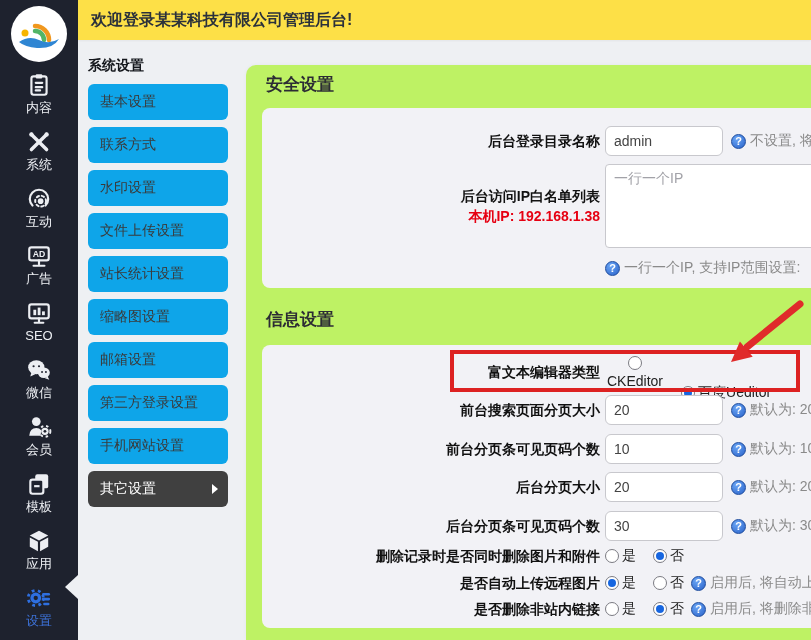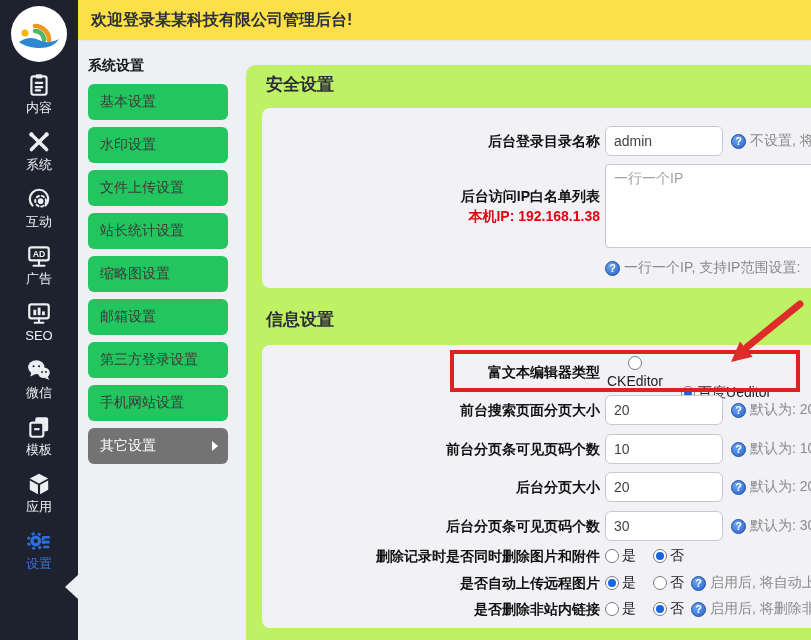--- a/index.html
+++ b/index.html
@@ -19,23 +19,23 @@
   .wedge{position:absolute;left:65px;top:575px;width:0;height:0;z-index:6;
     border-top:12px solid transparent;border-bottom:12px solid transparent;border-right:13px solid #eef0f3;}
   
   .topbar{position:absolute;left:78px;top:0;width:733px;height:40px;background:#fde047;
     display:flex;align-items:center;padding-left:13px;box-sizing:border-box;
     box-shadow:0 1px 2px rgba(0,0,0,.05);z-index:2;}
   .topbar .title{font-size:16px;font-weight:700;color:#2b313b;}
   
   .submenu-title{position:absolute;left:88px;top:57px;font-size:14px;font-weight:700;color:#14171c;z-index:2;}
   .submenu{position:absolute;left:88px;top:84px;width:140px;display:flex;flex-direction:column;gap:7px;z-index:2;}
-  .sm-item{height:36px;border-radius:6px;background:#22c55e;color:#3a3a3a;font-size:14px;
+  .sm-item{height:36px;border-radius:6px;background:#0ea5e9;color:#3a3a3a;font-size:14px;
     display:flex;align-items:center;justify-content:space-between;padding:0 10px 0 12px;box-sizing:border-box;cursor:pointer;}
-  .sm-item.active{background:#737373;color:#ffffff;}
+  .sm-item.active{background:#404040;color:#ffffff;}
   .sm-arrow{width:0;height:0;border-top:5px solid transparent;border-bottom:5px solid transparent;border-left:6px solid #ffffff;}
   
   .card{position:absolute;left:246px;top:65px;width:565px;height:575px;background:#bef264;
     border-radius:10px 0 0 0;z-index:1;box-shadow:0 0 4px rgba(0,0,0,.04);}
   .h2{position:absolute;left:20px;margin:0;font-size:17px;font-weight:700;color:#2c2c34;}
   .panel{position:absolute;left:16px;width:560px;background:#f2f2f6;border-radius:8px;}
   #panel-security{top:43px;height:180px;}
   #panel-info{top:280px;height:283px;}
   .frow{position:absolute;left:0;width:560px;display:flex;align-items:center;gap:5px;}
   .lbl{flex:0 0 338px;text-align:right;font-weight:700;color:#111111;font-size:14px;line-height:1.45;}
@@ -128,20 +128,30 @@
           <circle cx="12" cy="8.5" r="1" fill="#1e222e"></circle>
         <ellipse cx="16.5" cy="14.5" rx="5.5" ry="4.8" fill="#eceef2"></ellipse>
         <path d="M20 18 L21.5 21 L17.5 19.5 Z" fill="#eceef2"></path>
         <circle cx="14.8" cy="13.8" r="0.9" fill="#1e222e"></circle>
           <circle cx="18.4" cy="13.8" r="0.9" fill="#1e222e"></circle>
       </svg>
       <span class="rlabel">微信</span>
     </div>
     <div class="rail-item">
       <svg width="26" height="26" viewBox="0 0 24 24">
+        <circle cx="9.5" cy="7" r="4" fill="#eceef2"></circle>
+        <path d="M3 20 Q3.5 13 9.5 13 Q12.5 13 14 15 L13.5 20 Z" fill="#eceef2"></path>
+        <circle cx="17.5" cy="16" r="3.4" fill="#eceef2"></circle>
+        <circle cx="17.5" cy="16" r="1.3" fill="#1e222e"></circle>
+        <circle cx="17.5" cy="16" r="5" stroke="#eceef2" stroke-width="1.8" stroke-dasharray="2.2 2.6" fill="none"></circle>
+      </svg>
+      <span class="rlabel">会员</span>
+    </div>
+    <div class="rail-item">
+      <svg width="26" height="26" viewBox="0 0 24 24">
         <rect x="8.5" y="3" width="12" height="13" rx="2" fill="#eceef2"></rect>
         <rect x="4" y="8" width="12" height="13" rx="2" fill="#1e222e" stroke="#eceef2" stroke-width="2"></rect>
         <line x1="7.5" y1="14" x2="12.5" y2="14" stroke="#eceef2" stroke-width="2"></line>
       </svg>
       <span class="rlabel">模板</span>
     </div>
     <div class="rail-item">
       <svg width="26" height="26" viewBox="0 0 24 24">
         <polygon points="12,2.5 20.5,7 12,11.5 3.5,7" fill="#eceef2"></polygon>
         <polygon points="3.5,8.8 11,12.8 11,21.5 3.5,17.2" fill="#eceef2"></polygon>
@@ -165,20 +175,23 @@
 </aside>
 
 <header class="topbar">
   <span class="title">欢迎登录某某科技有限公司管理后台!</span>
 </header>
 
 <div class="submenu-title">系统设置</div>
 <nav class="submenu">
   <div class="sm-item">
       <span>基本设置</span>
+    </div>
+  <div class="sm-item">
+      <span>联系方式</span>
     </div>
   <div class="sm-item">
       <span>水印设置</span>
     </div>
   <div class="sm-item">
       <span>文件上传设置</span>
     </div>
   <div class="sm-item">
       <span>站长统计设置</span>
     </div>

